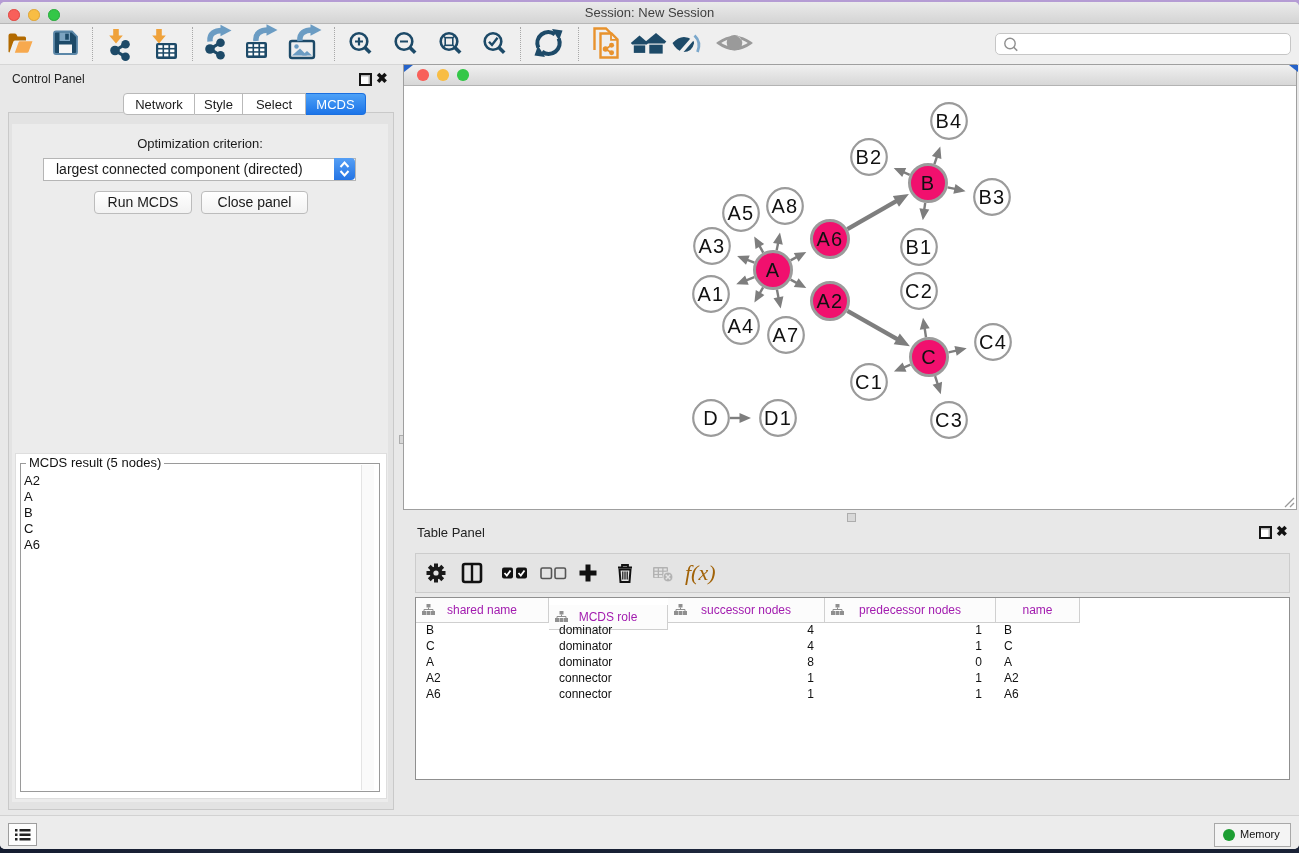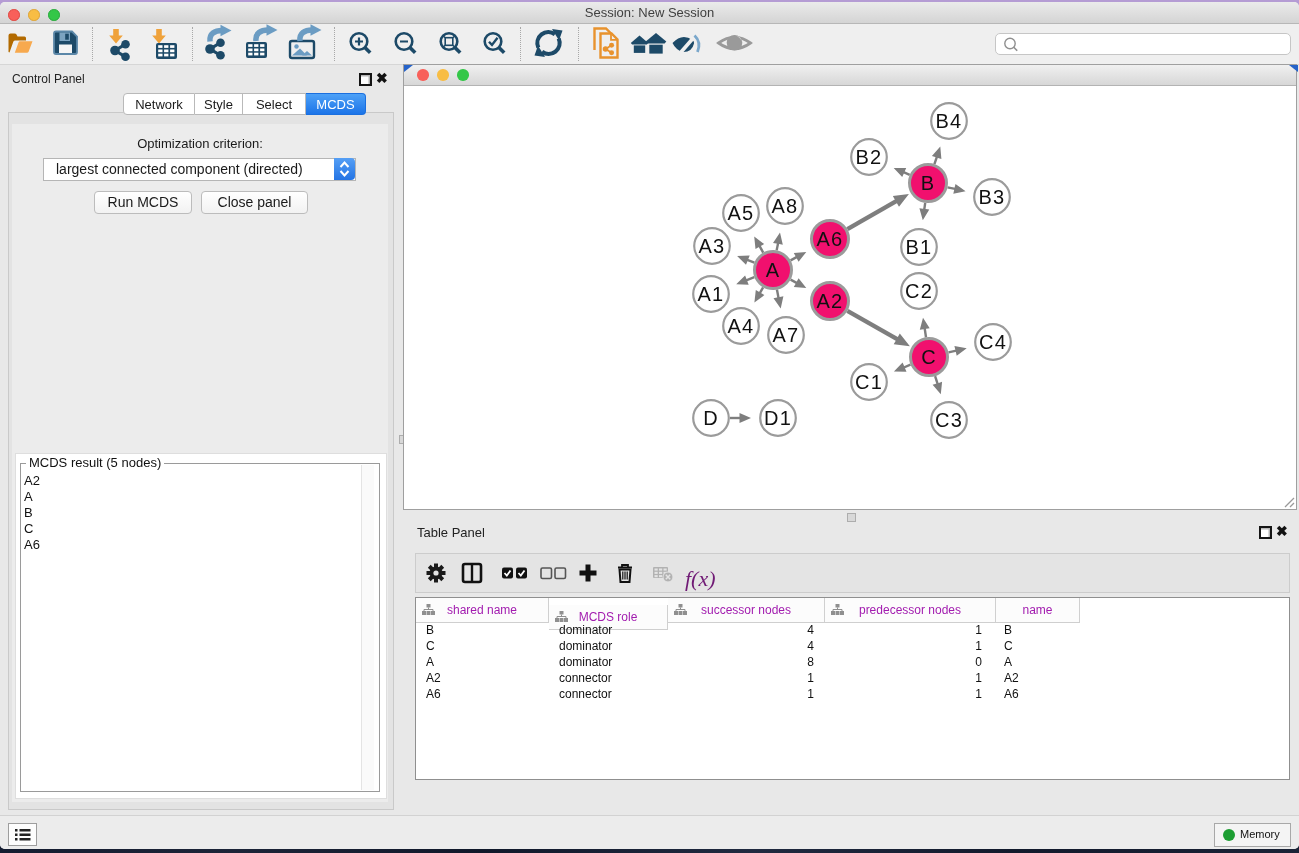--- a/index.html
+++ b/index.html
@@ -360,21 +360,21 @@
           <rect x="243.0" y="14.5" width="3.2" height="2.1" fill="#e4e4e4"></rect>
           <rect x="243.0" y="17.8" width="3.2" height="2.1" fill="#e4e4e4"></rect>
           <rect x="243.0" y="21.1" width="3.2" height="2.1" fill="#e4e4e4"></rect>
           <rect x="247.5" y="14.5" width="3.2" height="2.1" fill="#e4e4e4"></rect>
           <rect x="247.5" y="17.8" width="3.2" height="2.1" fill="#e4e4e4"></rect>
           <rect x="247.5" y="21.1" width="3.2" height="2.1" fill="#e4e4e4"></rect>
           <circle cx="252" cy="23" r="5" fill="#8a8a8a" stroke="#e4e4e4" stroke-width="1"></circle>
           <path d="M249.8 20.8 L254.2 25.2 M254.2 20.8 L249.8 25.2" stroke="#e4e4e4" stroke-width="1.5"></path>
         </g>
       </svg>
-      <div class="abs" style="left:269px;top:12px;font-family:'Liberation Serif',serif;font-style:italic;font-size:22px;color:#701a75;">f(x)</div>
+      <div class="abs" style="left:269px;top:6px;font-family:'Liberation Serif',serif;font-style:italic;font-size:22px;color:#a16207;">f(x)</div>
     </div>
   <div id="ttable" class="abs">
       <div class="hcell" style="left:0px;width:132px;">
         <span style="position:absolute;left:6px;top:0">
           <svg width="13" height="12" style="position:absolute;top:6px" class="orgi">
             <g fill="#8f8f8f">
               <rect x="4.5" y="0" width="4" height="3.5"></rect>
               <rect x="0" y="7" width="4" height="4"></rect>
               <rect x="4.5" y="7" width="4" height="4"></rect>
               <rect x="9" y="7" width="4" height="4"></rect>

